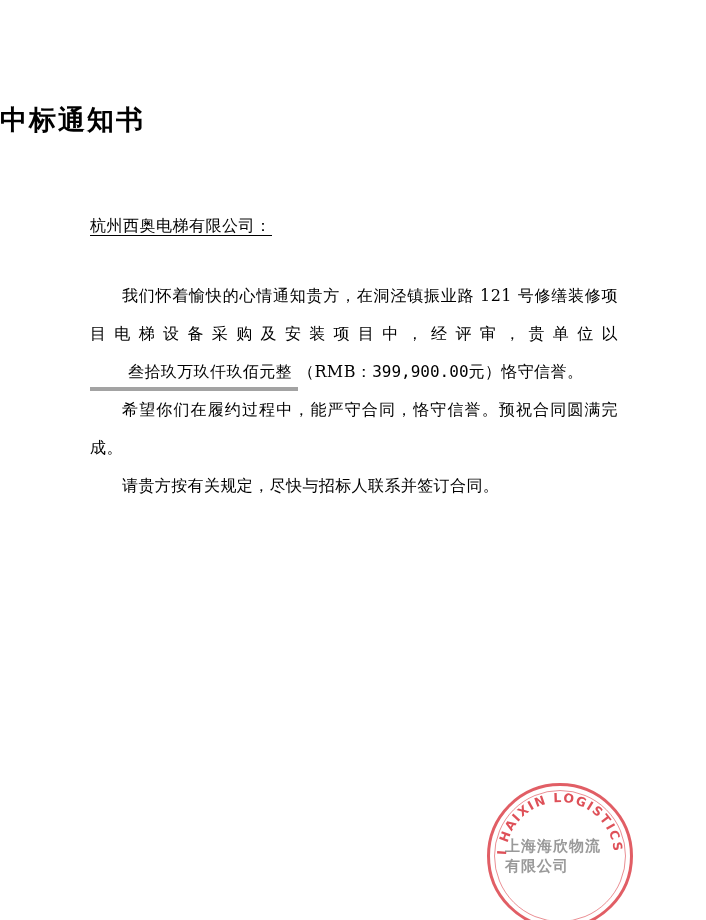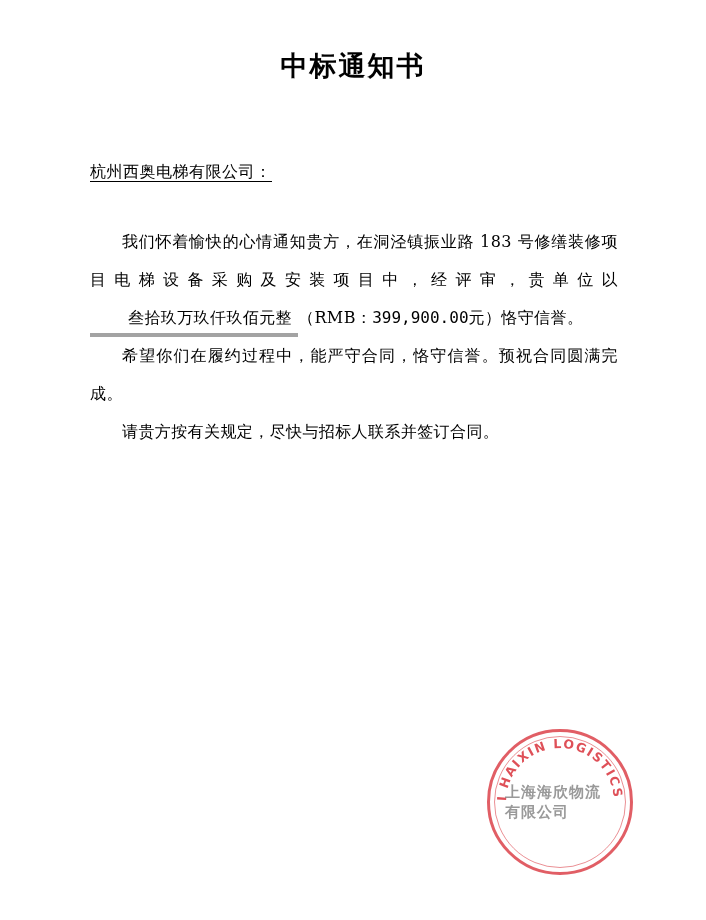--- a/index.html
+++ b/index.html
@@ -14,25 +14,24 @@
     color: #000000;
     overflow: hidden;
   }
   .page {
     position: relative;
     width: 706px;
     height: 920px;
     box-sizing: border-box;
   }
   .doc-title {
-    text-align: center;
     font-size: 27px;
     font-weight: bold;
     letter-spacing: 2px;
-    margin-top: 48px;
+    margin-top: 102px;
     font-family: "DejaVu Serif", "Liberation Serif", serif;
   }
   .addressee {
     margin-top: 78px;
     margin-left: 90px;
     font-size: 16px;
     letter-spacing: 0.5px;
   }
   .addressee .underlined {
     border-bottom: 1px solid #000;
@@ -143,21 +142,21 @@
 
 <div class="page">
 
   <div class="doc-title">中标通知书</div>
 
   <div class="addressee">
     <span class="underlined">杭州西奥电梯有限公司：</span>
   </div>
 
   <div class="body-block">
-    <p class="para"><span>我们怀着愉快的心情通知贵方，在洞泾镇振业路 183 号修缮装修项目电梯设备采购及安装项目中，经评审，贵单位以</span><span class="amount-underline">叁拾玖万玖仟玖佰元整</span><span>（RMB：</span><span class="mono-num">399,900.00</span><span>元）恪守信誉。</span></p>
+    <p class="para"><span>我们怀着愉快的心情通知贵方，在洞泾镇振业路 121 号修缮装修项目电梯设备采购及安装项目中，经评审，贵单位以</span><span class="amount-underline">叁拾玖万玖仟玖佰元整</span><span>（RMB：</span><span class="mono-num">399,900.00</span><span>元）恪守信誉。</span></p>
     <p class="para">希望你们在履约过程中，能严守合同，恪守信誉。预祝合同圆满完成。</p>
     <p class="para">请贵方按有关规定，尽快与招标人联系并签订合同。</p>
   </div>
 
   <div class="signature-block">
   </div>
 
   <div class="seal">
     <div class="ring"></div>
     <div class="ring-inner"></div>

